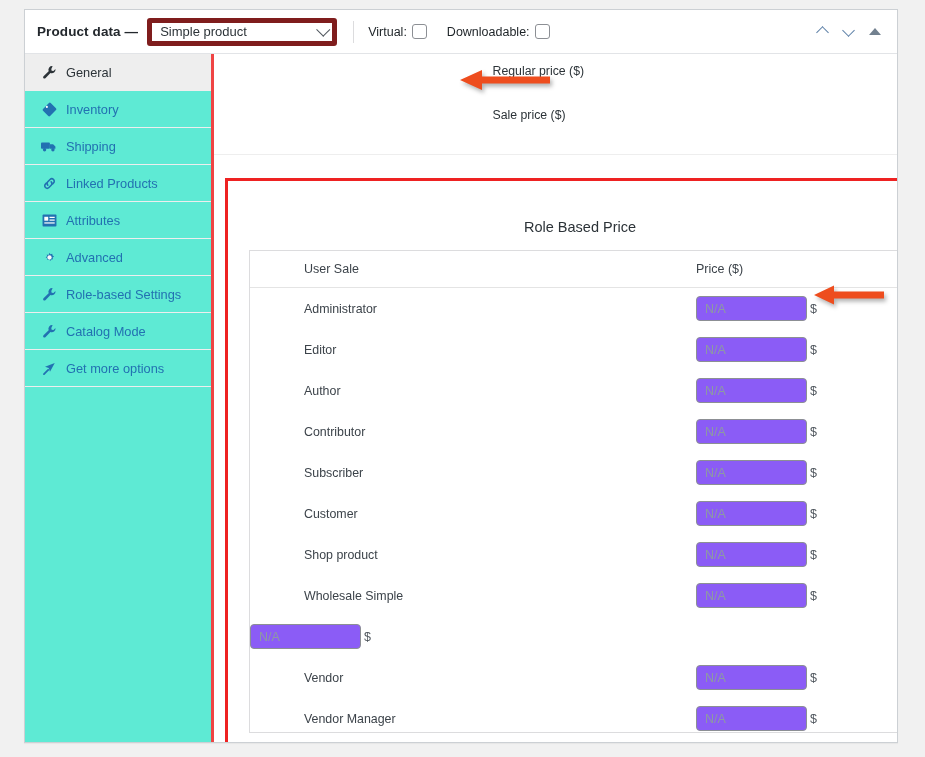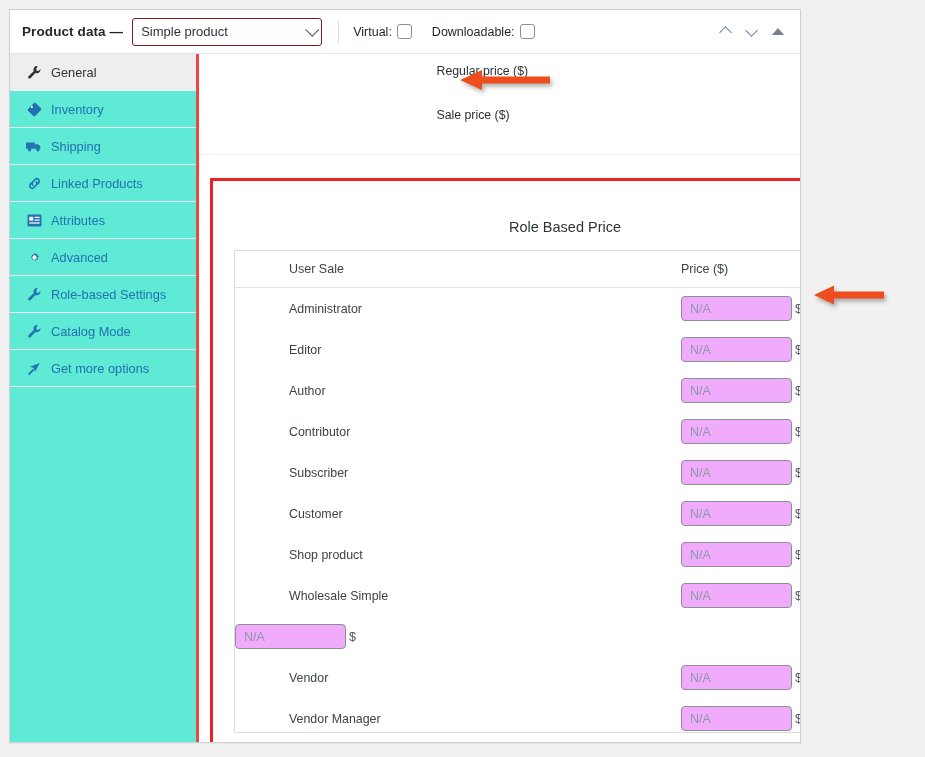--- a/index.html
+++ b/index.html
@@ -12,23 +12,23 @@
     position: relative;
     width: 925px;
     height: 757px;
     overflow: hidden;
     background: #f1f1f1;
   }
 
   
   .metabox {
     position: absolute;
-    left: 9px;
+    left: 24px;
     top: 9px;
-    width: 792px;
+    width: 874px;
     height: 734px;
     background: #ffffff;
     border: 1px solid #ccd0d4;
     box-sizing: border-box;
     box-shadow: 0 1px 1px rgba(0,0,0,.04);
   }
 
   
   .panel-header {
     position: absolute;
@@ -46,21 +46,21 @@
     font-size: 13.5px;
     color: #23282d;
     font-weight: 600;
     letter-spacing: .1px;
     white-space: nowrap;
   }
   .product-type-select {
     margin-left: 9px;
     width: 190px;
     height: 28px;
-    border: 1px solid #7f1d1d;
+    border: 5px solid #7f1d1d;
     border-radius: 3px;
     background: #fff;
     display: flex;
     align-items: center;
     padding: 0 8px;
     position: relative;
     font-size: 13px;
     color: #2c3338;
     box-sizing: border-box;
   }
@@ -290,21 +290,21 @@
   .price-input {
     width: 111px;
     height: 25px;
     border: 1px solid #8c8f94;
     border-radius: 4px;
     box-sizing: border-box;
     font-size: 12.5px;
     color: #2c3338;
     padding: 0 8px;
     font-family: "Liberation Sans", sans-serif;
-    background: #f0abfc;
+    background: #8b5cf6;
     outline: none;
   }
   .price-input::placeholder { color: #8e99a4; opacity: 1; }
   .cur {
     font-size: 12.5px;
     color: #50575e;
     margin-left: 3px;
   }
 
   

